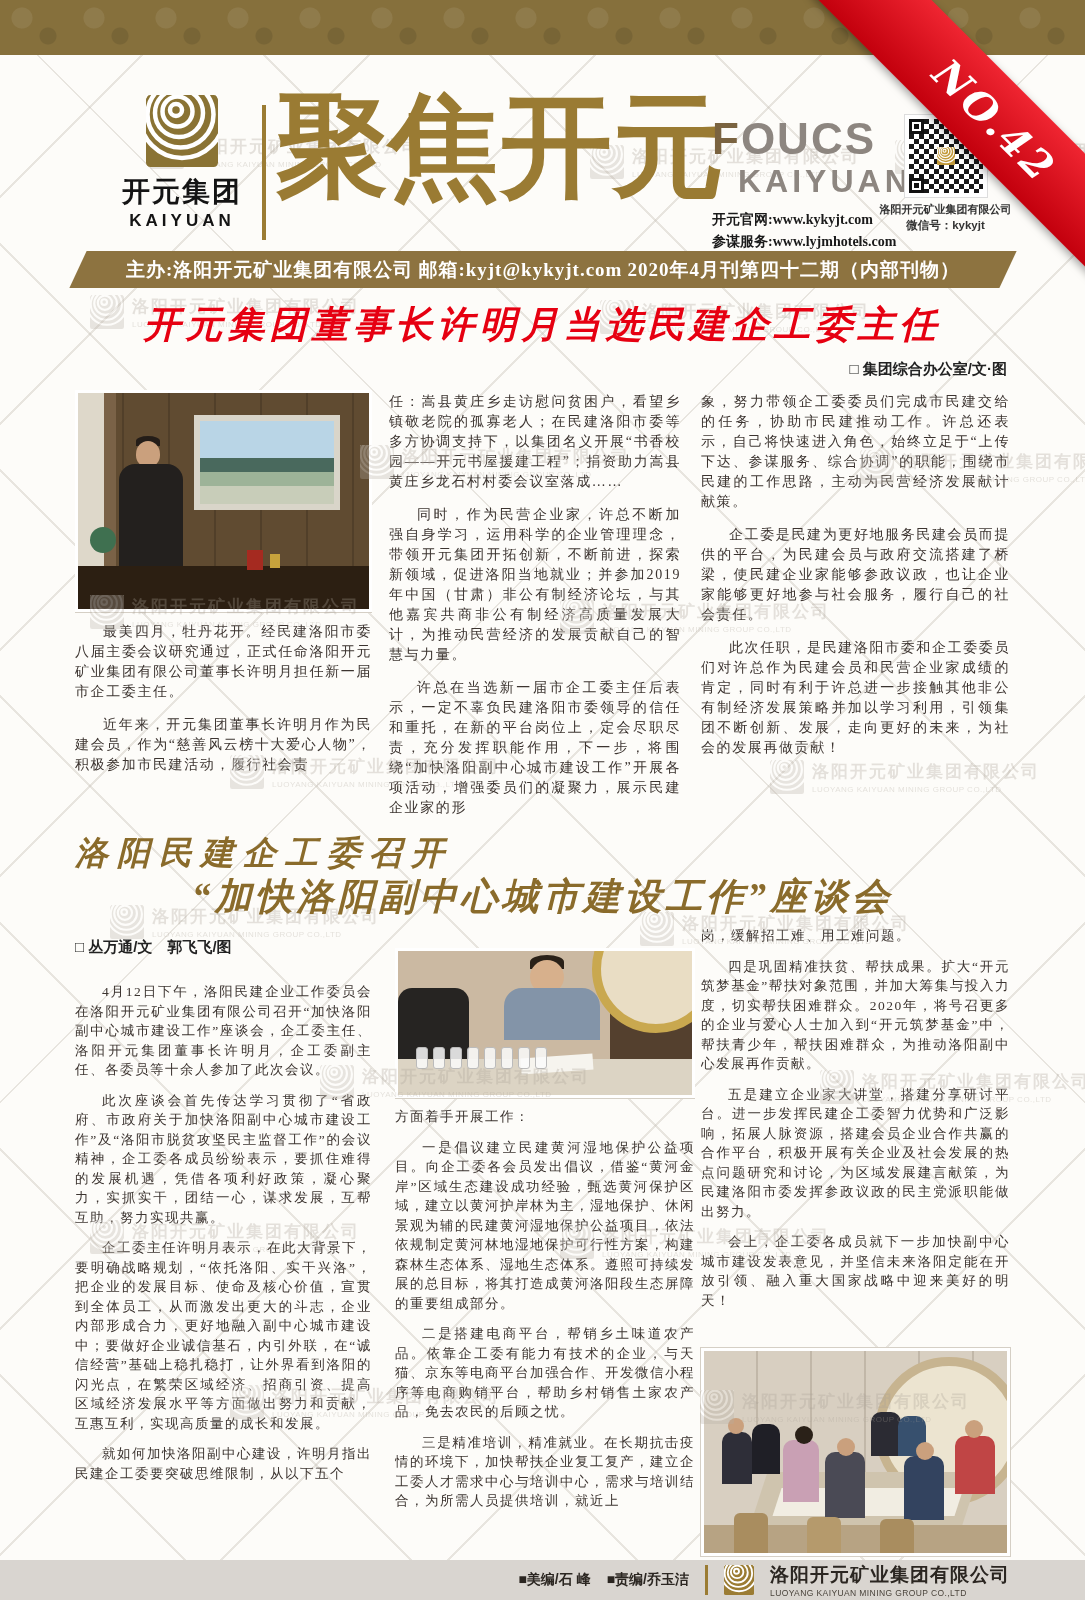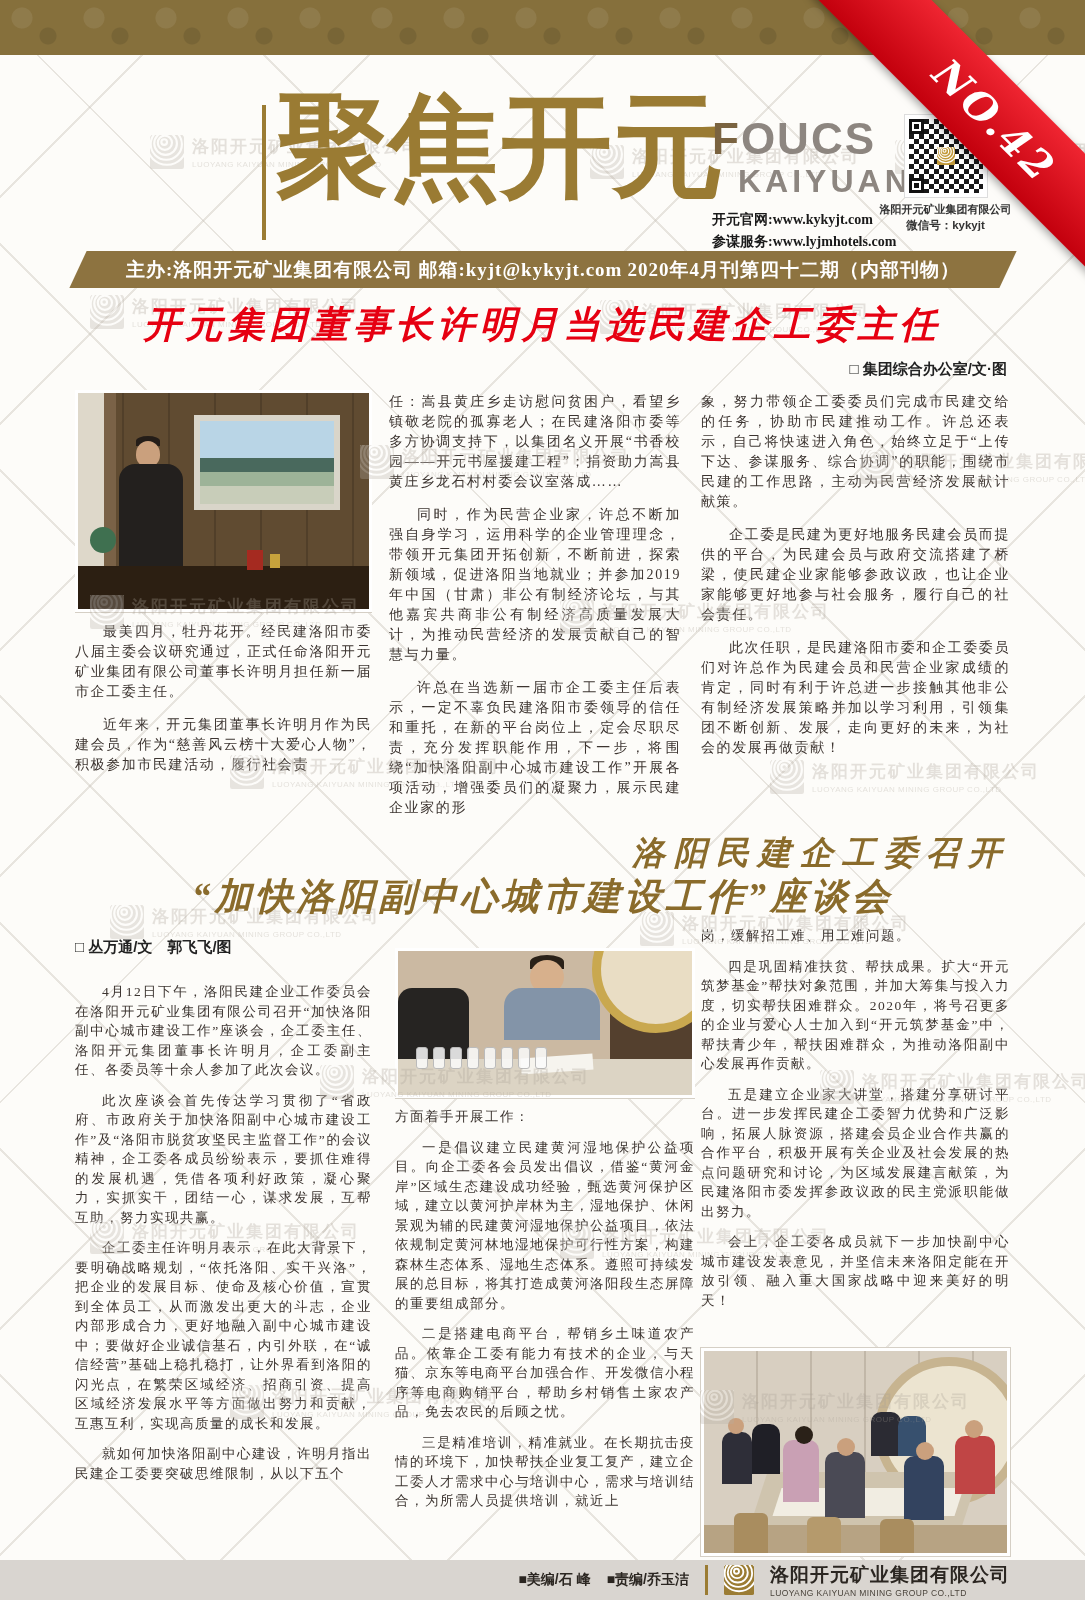--- a/index.html
+++ b/index.html
@@ -54,21 +54,21 @@
   
   .a1-title{position:absolute;left:75px;top:300px;width:935px;margin:0;text-align:center;z-index:5;
     font:italic bold 37px "Liberation Serif","DejaVu Serif",serif;color:#e60011;letter-spacing:5px;}
   .a1-byline{position:absolute;right:78px;top:360px;z-index:5;font:bold 15px "Liberation Sans","DejaVu Sans",sans-serif;color:#222;}
   .col{position:absolute;overflow:hidden;z-index:3;}
   .col p{margin:0 0 13px;text-align:justify;color:#3c3430;font-size:14px;letter-spacing:1.6px;line-height:20px;}
   .indent{text-indent:2em;}
   .c11{left:75px;top:390px;width:297px;height:430px;}
   .c12{left:389px;top:392px;width:292px;height:428px;}
   .c13{left:701px;top:392px;width:309px;height:428px;}
-  .a2-t1{position:absolute;left:75px;top:831px;width:935px;margin:0;text-align:right;z-index:5;
+  .a2-t1{position:absolute;left:75px;top:831px;width:935px;margin:0;text-align:left;z-index:5;
     font:italic bold 33px "Liberation Serif","DejaVu Serif",serif;color:#8a6b2b;letter-spacing:9px;}
   .a2-t2{position:absolute;left:75px;top:872px;width:935px;margin:0;text-align:center;z-index:5;
     font:italic bold 37px "Liberation Serif","DejaVu Serif",serif;color:#8a6b2b;letter-spacing:4px;}
   .a2-byline{position:absolute;left:75px;top:938px;z-index:5;font:bold 15px "Liberation Sans","DejaVu Sans",sans-serif;color:#222;}
   .art2 p{font-size:13.5px;letter-spacing:1.5px;line-height:19.5px;margin:0 0 11px;}
   .c21{left:75px;top:982px;width:297px;height:585px;}
   .c22{left:395px;top:948px;width:300px;height:618px;}
   .c23{left:701px;top:926px;width:309px;height:418px;}
   
   .photo{position:relative;border:3px solid #fff;box-shadow:0 0 0 1px #d5cfc5;overflow:hidden;box-sizing:border-box;background:#c9b9a4;}
@@ -321,20 +321,27 @@
         <div class="wm-en">LUOYANG KAIYUAN MINING GROUP CO.,LTD</div>
       </div>
     </div>
 
   <div class="top-band"></div>
   <div class="ribbon">
       <span>NO.42</span>
     </div>
 
   <header class="masthead">
+    <div class="brand">
+      <svg>
+          <use href="#swirl"></use>
+        </svg>
+      <div class="brand-cn">开元集团</div>
+      <div class="brand-en">KAIYUAN</div>
+    </div>
     <div class="mast-divider"></div>
     <h1 class="paper-title">聚焦开元</h1>
     <div class="foucs">
       <div class="foucs-l1">FOUCS</div>
       <div class="foucs-l2">KAIYUAN</div>
       <div class="sites">
         <div>开元官网:www.kykyjt.com</div>
         <div>参谋服务:www.lyjmhotels.com</div>
       </div>
     </div>

